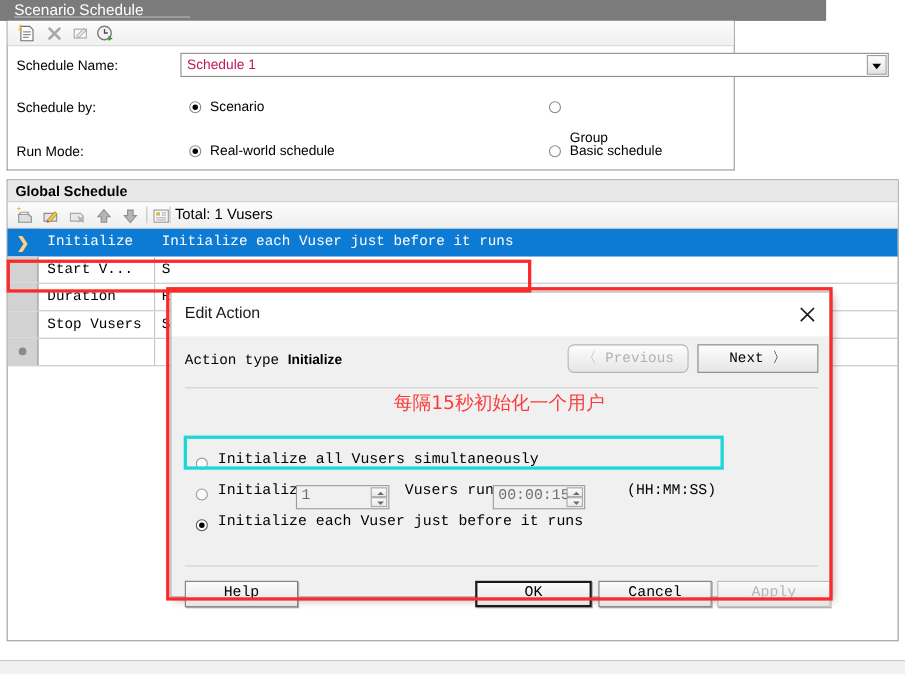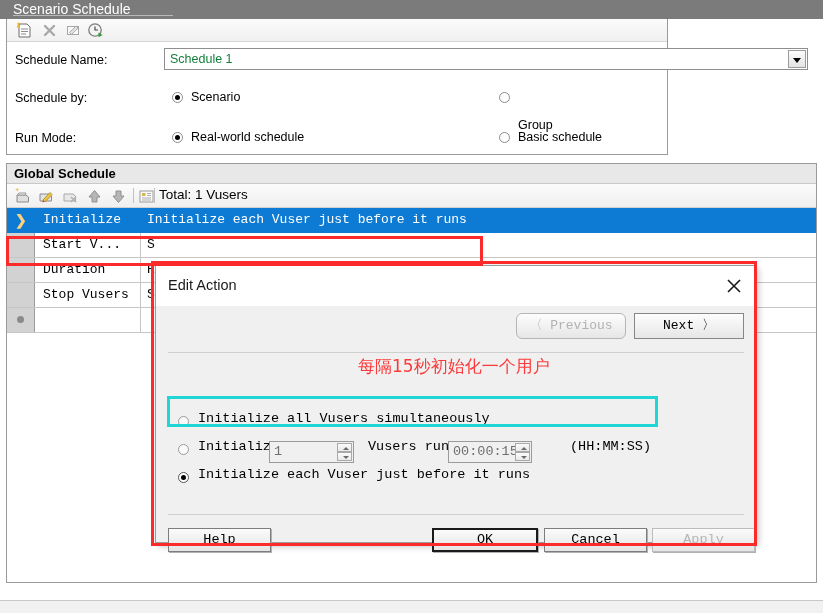--- a/index.html
+++ b/index.html
@@ -17,21 +17,21 @@
     width: 823px;
     height: 613px;
     overflow: hidden;
     background: #ffffff;
   }
 
   
   .title-bar {
     position: absolute;
     left: 0; top: 0;
-    width: 823px; height: 19px;
+    width: 751px; height: 19px;
     background: #7b7b7b;
     box-sizing: border-box;
   }
   .title-bar .title-text {
     position: absolute;
     left: 13px; top: 0px;
     font-size: 14px;
     color: #ffffff;
     line-height: 19px;
     white-space: nowrap;
@@ -74,21 +74,21 @@
   .combo {
     position: absolute;
     background: #ffffff;
     border: 1px solid #8e8e8e;
     box-sizing: border-box;
   }
   .combo .combo-text {
     position: absolute;
     left: 5px; top: 3px;
     font-size: 12.5px;
-    color: #15803d;
+    color: #be185d;
     white-space: nowrap;
   }
   .combo .combo-caret {
     position: absolute;
     right: 1px; top: 1px;
     width: 18px; height: 18px;
     background: linear-gradient(#fdfdfd, #e2e2e2);
     border: 1px solid #9c9c9c;
     box-sizing: border-box;
   }
@@ -604,20 +604,21 @@
       <div class="dt-text">Edit Action</div>
       <div class="dlg-close">
         <svg width="22" height="22" viewBox="0 0 22 22">
           <path d="M5 5 L17 17 M17 5 L5 17" stroke="#1a1a1a" stroke-width="1.6"></path>
         </svg>
       </div>
     </div>
 
     <div class="dlg-body">
 
+      <div class="at-label"><span>Action type </span><b>Initialize</b></div>
 
       <div class="navbtn disabled" style="left:360px; width:110px;">〈  Previous</div>
       <div class="navbtn" style="left:478px; width:110px;">Next  〉</div>
 
       <div class="dlg-hr" style="top:46px;"></div>
 
       <div class="opt-radio" style="left:22px; top:110px;"></div>
       <div class="opt-radio-label" style="left:42px; top:105px;">Initialize all Vusers simultaneously</div>
 
       <div class="opt-radio" style="left:22px; top:138px;"></div>

